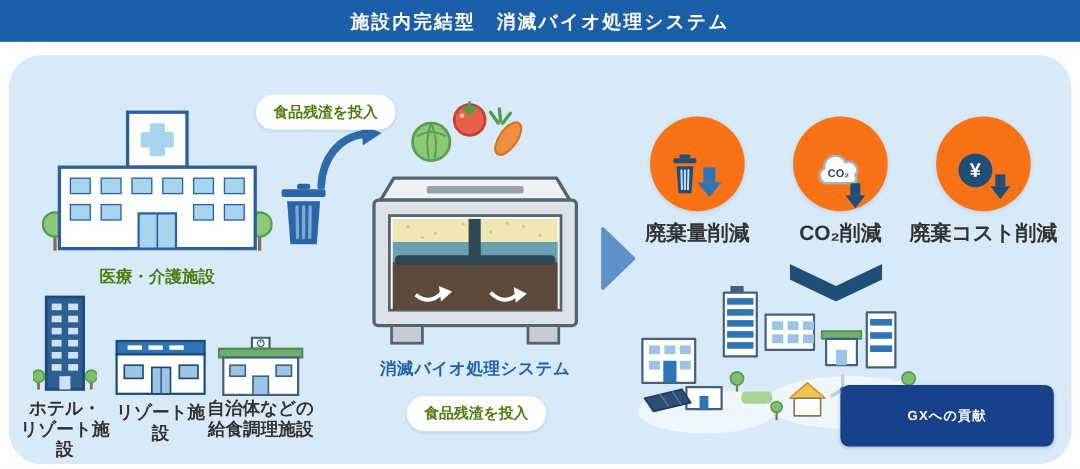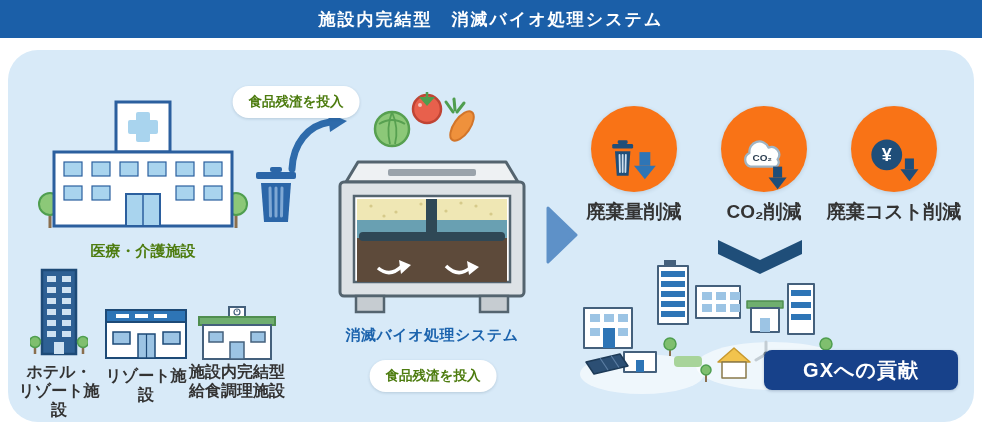--- a/index.html
+++ b/index.html
@@ -10,21 +10,21 @@
   .topbar h1{color:#fff;font-size:17px;font-weight:bold;letter-spacing:2px}
   .panel{position:absolute;left:8px;right:8px;top:50px;bottom:4px;background:var(--panel-bg,#d8eaf8);border-radius:30px}
   .abs{position:absolute}
   .caption{position:absolute;font-weight:bold;color:#4d7c0f;text-align:center}
   .pill{position:absolute;transform:translateX(-50%);background:#fff;border-radius:17px;padding:7px 16px;font-size:13.5px;font-weight:bold;color:#4d7c0f;white-space:nowrap;box-shadow:0 1px 3px rgba(30,60,90,.18);z-index:2}
   .machine-name{position:absolute;left:312px;top:326px;width:240px;text-align:center;color:var(--machine-label-color,#1b63ad);font-size:15px;font-weight:bold;letter-spacing:.5px}
   .benefit{position:absolute;width:120px;display:flex;flex-direction:column;align-items:center}
   .benefit .circle{width:86px;height:86px;border-radius:50%;background:#f97316;display:flex;align-items:flex-end;justify-content:center;box-shadow:0 1px 4px rgba(30,60,90,.16)}
   .benefit .blabel{margin-top:7px;font-size:19px;font-weight:bold;color:#333;white-space:nowrap}
   .facility-label{position:absolute;font-size:16px;line-height:1.2;font-weight:bold;color:#333;text-align:center;white-space:pre-line}
-  .gx{position:absolute;left:764px;top:350px;width:194px;height:40px;background:var(--gx-bg,#17418a);border-radius:8px;display:flex;align-items:center;justify-content:center;color:#fff;font-size:20px;font-weight:bold;letter-spacing:1px;z-index:3;box-shadow:0 1px 3px rgba(20,40,80,.25)}
+  .gx{position:absolute;left:764px;top:350px;width:194px;height:56px;background:var(--gx-bg,#17418a);border-radius:8px;display:flex;align-items:center;justify-content:center;color:#fff;font-size:12px;font-weight:bold;letter-spacing:1px;z-index:3;box-shadow:0 1px 3px rgba(20,40,80,.25)}
 </style>
 </head>
 <body>
 
 <div class="canvas">
 
   <header class="topbar">
     <h1>施設内完結型　消滅バイオ処理システム</h1>
   </header>
 
@@ -297,16 +297,16 @@
   <svg class="abs" style="left:198px;top:306px" width="78" height="54" viewBox="0 0 78 54">
     <rect x="31" y="1" width="16" height="10" fill="#fff" stroke="#44607c" stroke-width="2"></rect>
     <circle cx="39" cy="6" r="3" fill="#fff" stroke="#44607c" stroke-width="1.2"></circle>
     <line x1="39" y1="6" x2="39" y2="4" stroke="#44607c" stroke-width="1"></line>
     <rect x="1" y="11" width="76" height="8" fill="#6fae6f" stroke="#4f8e4f" stroke-width="2"></rect>
     <rect x="5" y="19" width="68" height="34" fill="#fff" stroke="#44607c" stroke-width="2"></rect>
     <rect x="32" y="36" width="14" height="17" fill="#9cc4e4" stroke="#44607c" stroke-width="1.5"></rect>
     <rect x="11" y="26" width="14" height="10" fill="#9cc4e4" stroke="#44607c" stroke-width="1.5"></rect>
     <rect x="53" y="26" width="14" height="10" fill="#9cc4e4" stroke="#44607c" stroke-width="1.5"></rect>
   </svg>
-  <div class="facility-label" style="left:188px;top:362px;width:98px">施設内完結型
+  <div class="facility-label" style="left:188px;top:362px;width:98px">自治体などの
 給食調理施設</div>
 
 </div>
 
 </body></html>

